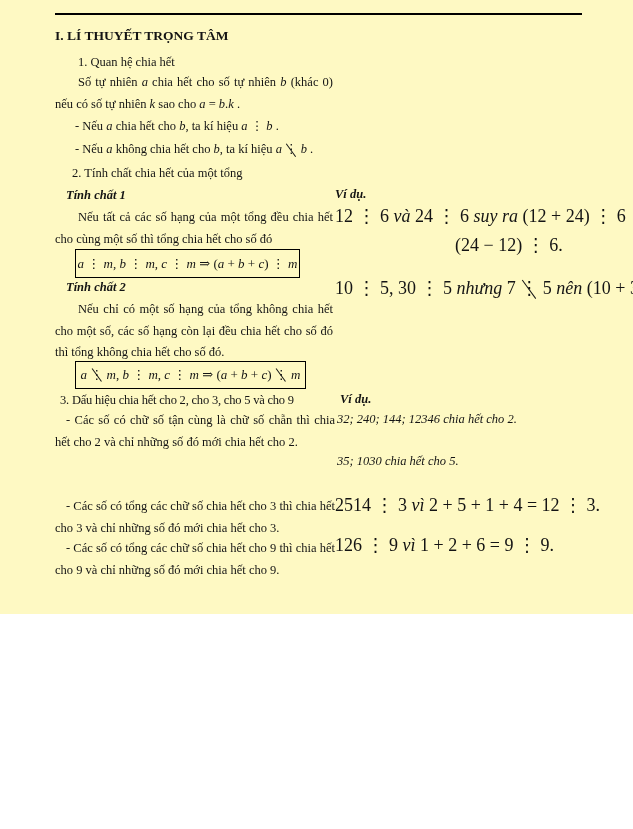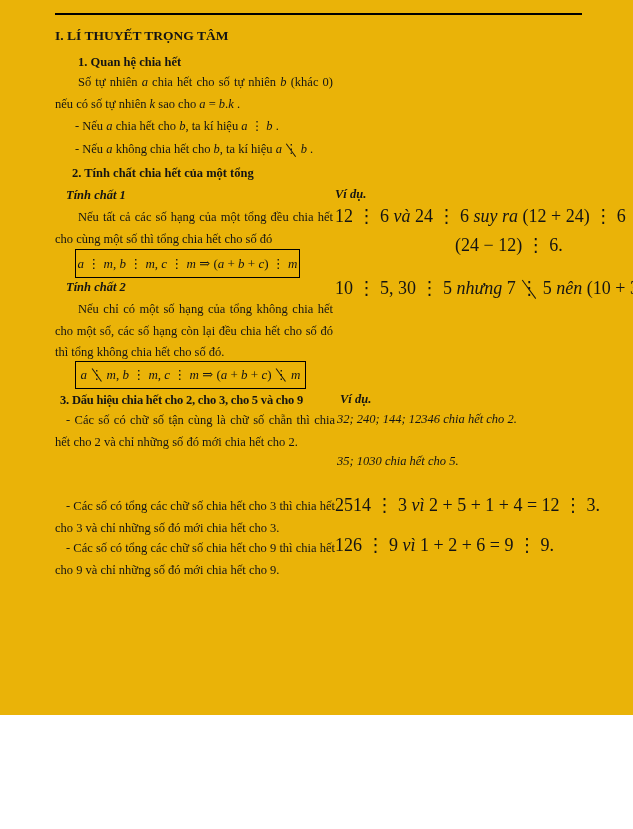--- a/index.html
+++ b/index.html
@@ -1,28 +1,28 @@
 <!DOCTYPE html>
 <html><head>
 <meta charset="utf-8">
 <style>
   html,body{margin:0;padding:0;background:#fff;}
   .page{
     position:relative;
-    width:633px;height:715px;
-    background:#eab308;
+    width:633px;height:614px;
+    background:#fef9c3;
     color:#141414;
     font-family:"Liberation Serif","DejaVu Serif","DejaVu Sans",serif;
     font-size:12.5px;
     line-height:21.5px;
     overflow:hidden;
   }
   .blk{position:absolute;}
   .rule{position:absolute;height:1.5px;background:#000;}
-  .b{font-weight:bold;text-align:center;}
+  .b{font-weight:normal;text-align:center;}
   .bi{font-weight:bold;font-style:italic;}
   .it{font-style:italic;}
   .jt{text-align:justify;}
   .ind23{text-indent:23px;}
   .ind11{text-indent:11px;}
   .nw{white-space:nowrap;}
   .math{font-size:18px;}
   .title{font-size:13.5px;font-weight:bold;}
   .fbox{
     border:1.3px solid #000;

